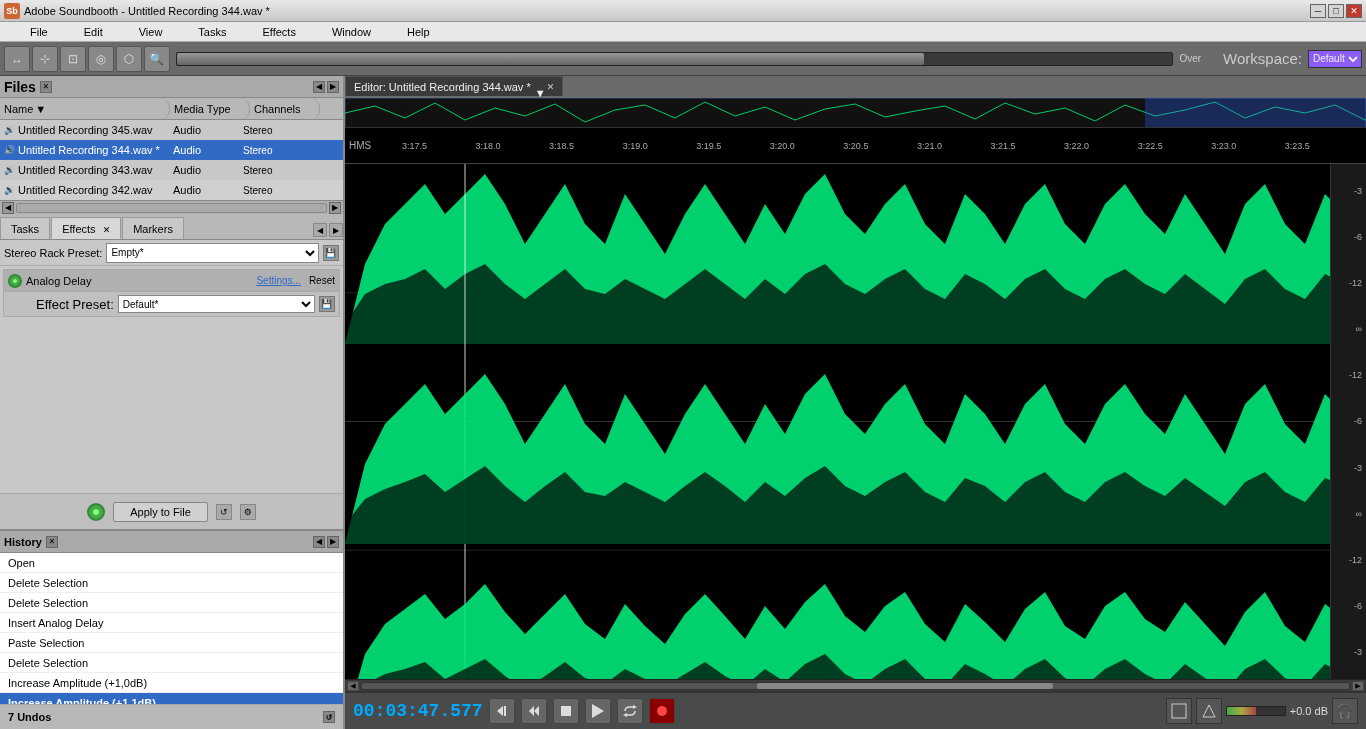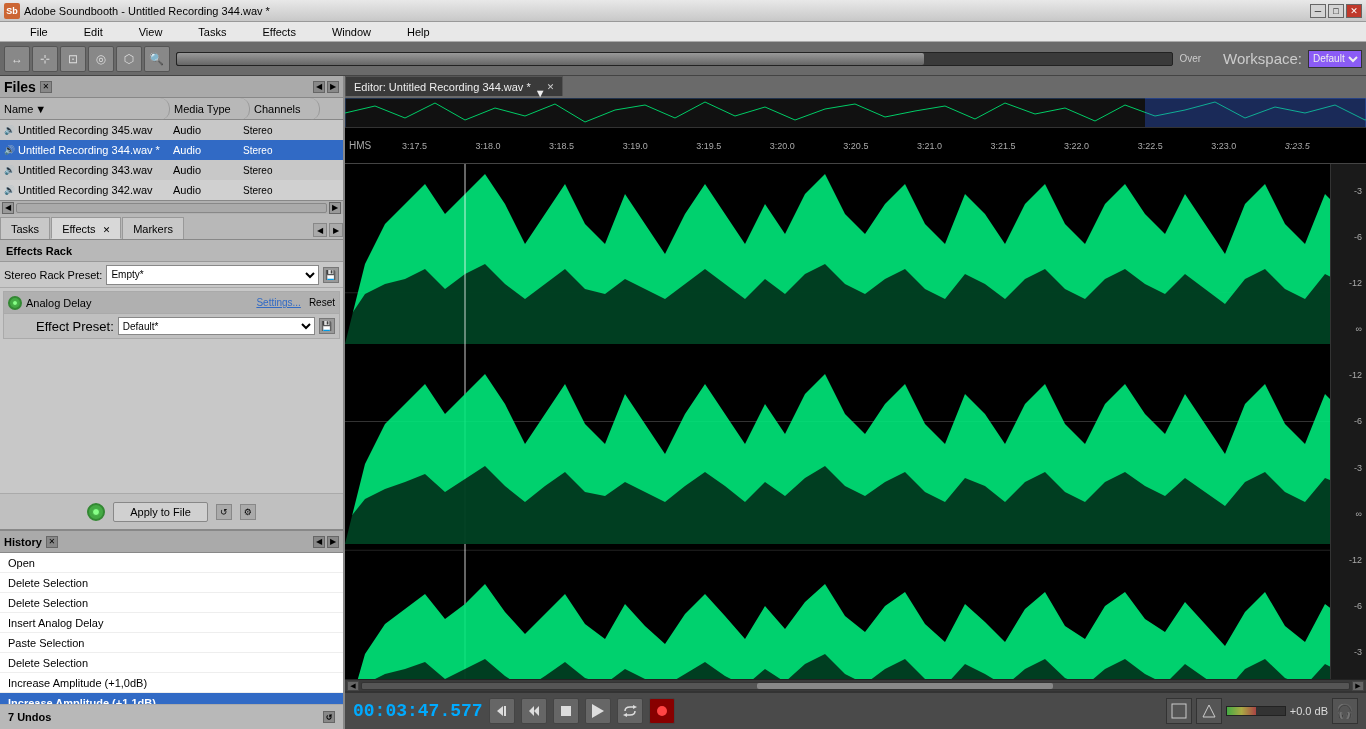--- a/index.html
+++ b/index.html
@@ -239,23 +239,20 @@
         <span class="tab-close">✕</span>
       </div>
       <div class="tab">Markers</div>
       <div style="margin-left:auto;display:flex;gap:2px;align-items:flex-end;padding-bottom:2px;">
         <div class="ptool-btn">◀</div>
         <div class="ptool-btn">▶</div>
       </div>
     </div>
 
     <div id="effects-panel">
-      <div id="effects-rack-header">
-        <span id="effects-rack-title">Effects Rack</span>
-      </div>
       <div id="preset-row">
         <span id="preset-label">Stereo Rack Preset:</span>
         <select id="preset-select">
           <option>Empty*</option>
         </select>
         <div class="preset-btn">💾</div>
       </div>
 
       <div id="analog-delay">
         <div id="analog-delay-header">
@@ -352,21 +349,21 @@
         <span class="ruler-mark" style="left:18%;">3:18.5</span>
         <span class="ruler-mark" style="left:25.5%;">3:19.0</span>
         <span class="ruler-mark" style="left:33%;">3:19.5</span>
         <span class="ruler-mark" style="left:40.5%;">3:20.0</span>
         <span class="ruler-mark" style="left:48%;">3:20.5</span>
         <span class="ruler-mark" style="left:55.5%;">3:21.0</span>
         <span class="ruler-mark" style="left:63%;">3:21.5</span>
         <span class="ruler-mark" style="left:70.5%;">3:22.0</span>
         <span class="ruler-mark" style="left:78%;">3:22.5</span>
         <span class="ruler-mark" style="left:85.5%;">3:23.0</span>
-        <span class="ruler-mark" style="left:93%;font-style:italic;">3:23.5</span>
+        <span class="ruler-mark" style="left:93%;">3:23.5</span>
       </div>
     </div>
 
     <div id="waveform-main">
       <div id="waveform-canvas-area">
         <svg id="waveform-svg" preserveAspectRatio="none">
           <rect width="100%" height="100%" fill="#000"></rect>
 
           <line x1="0" y1="25%" x2="100%" y2="25%" stroke="#222" stroke-width="1"></line>
           <line x1="0" y1="50%" x2="100%" y2="50%" stroke="#333" stroke-width="1"></line>

